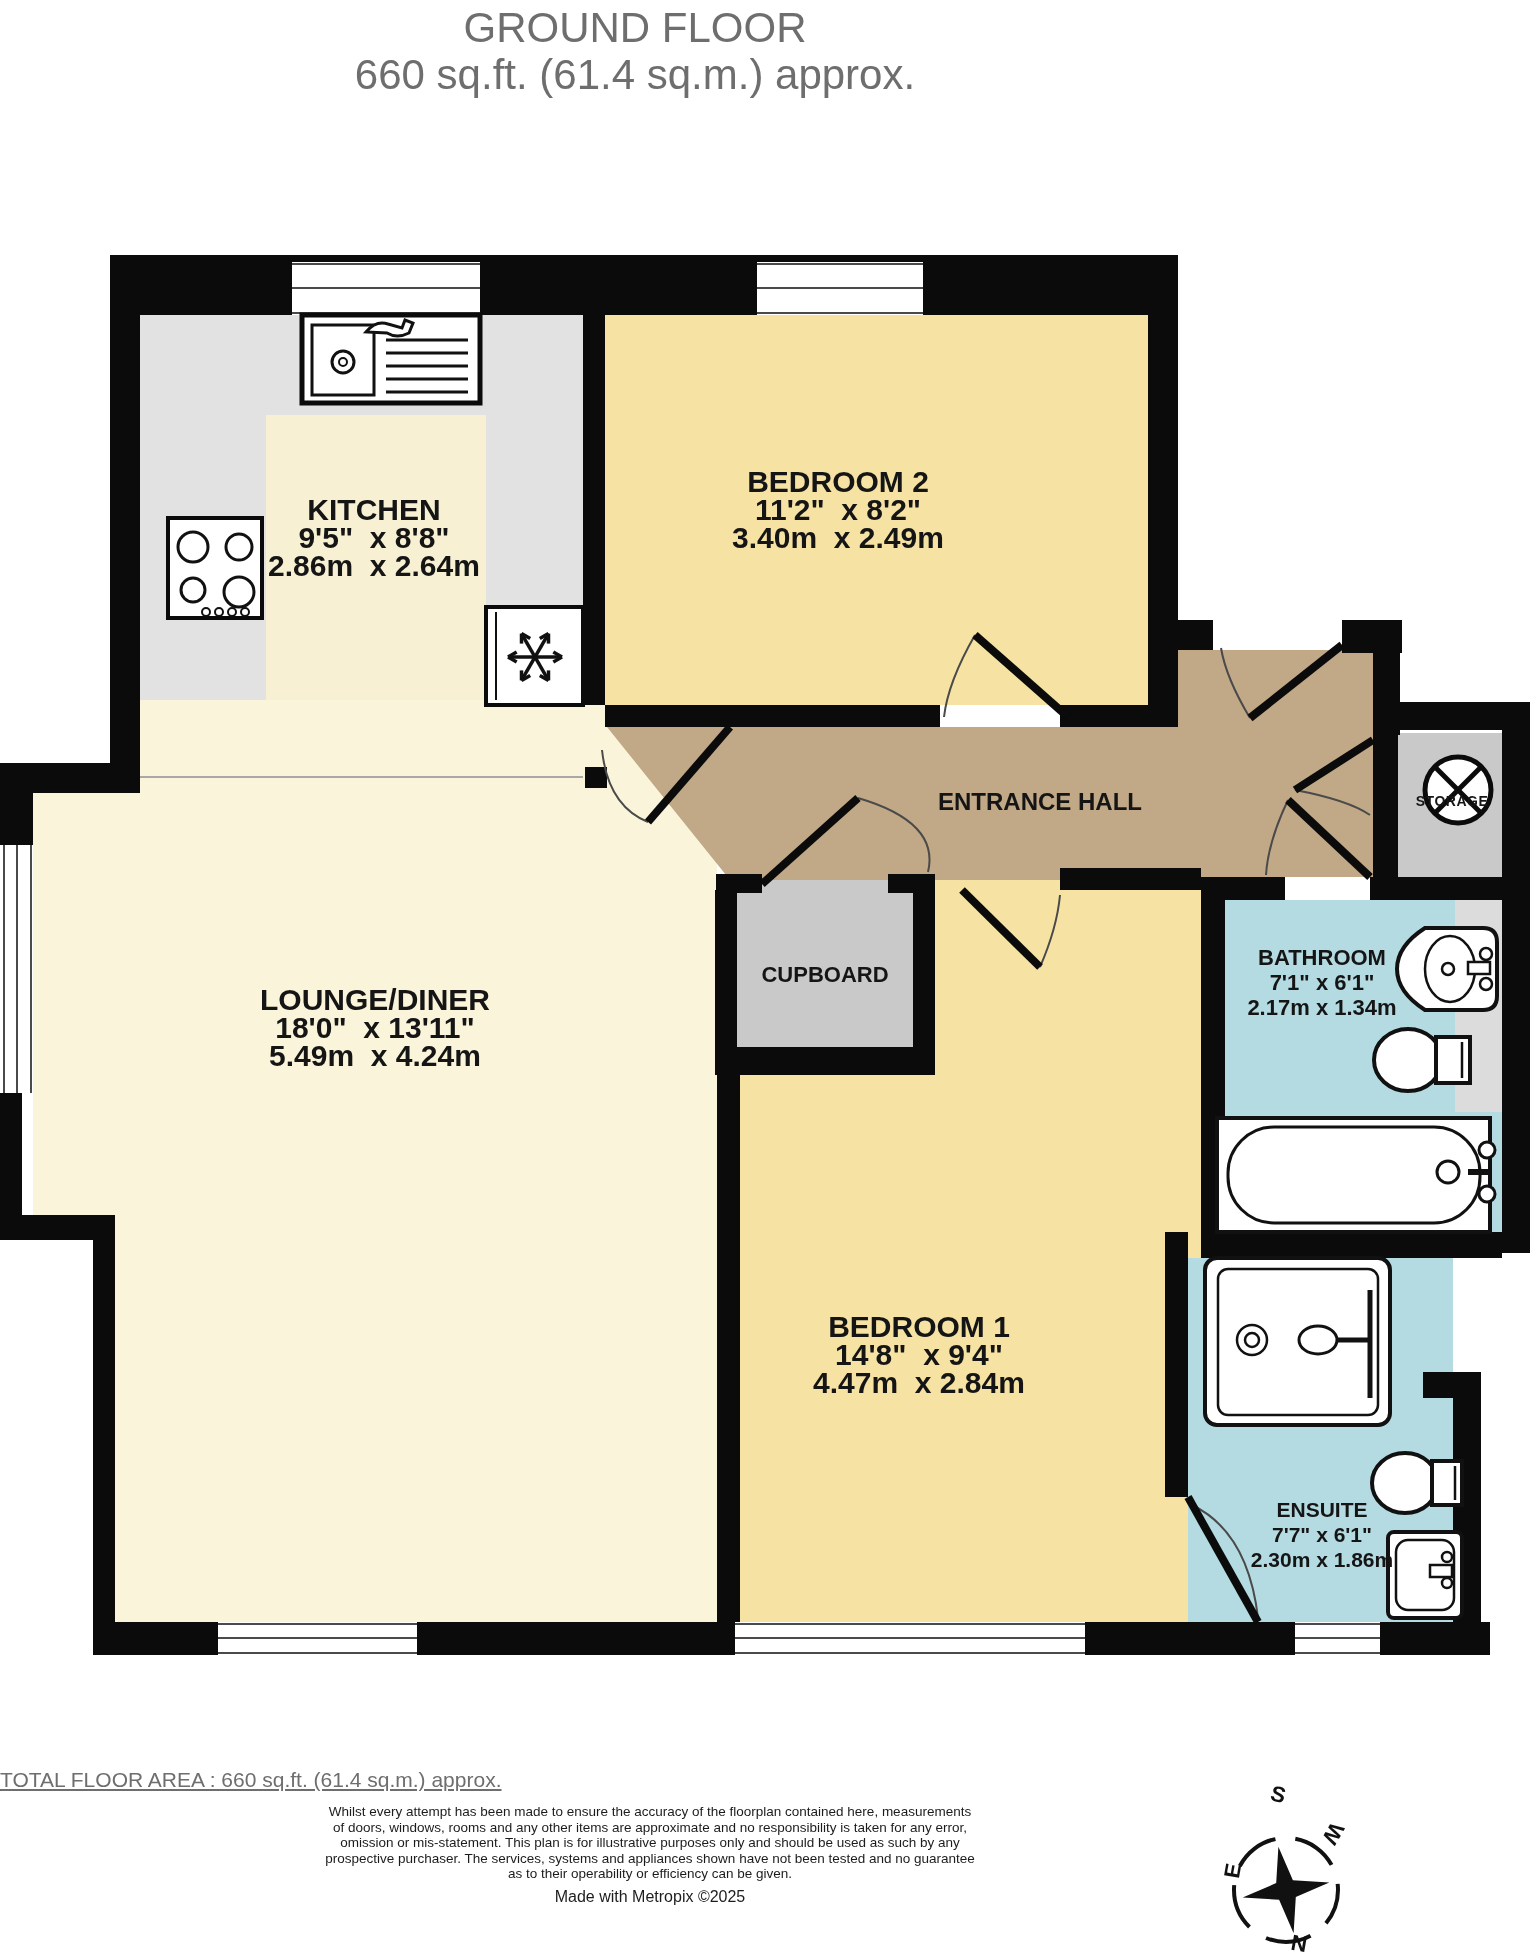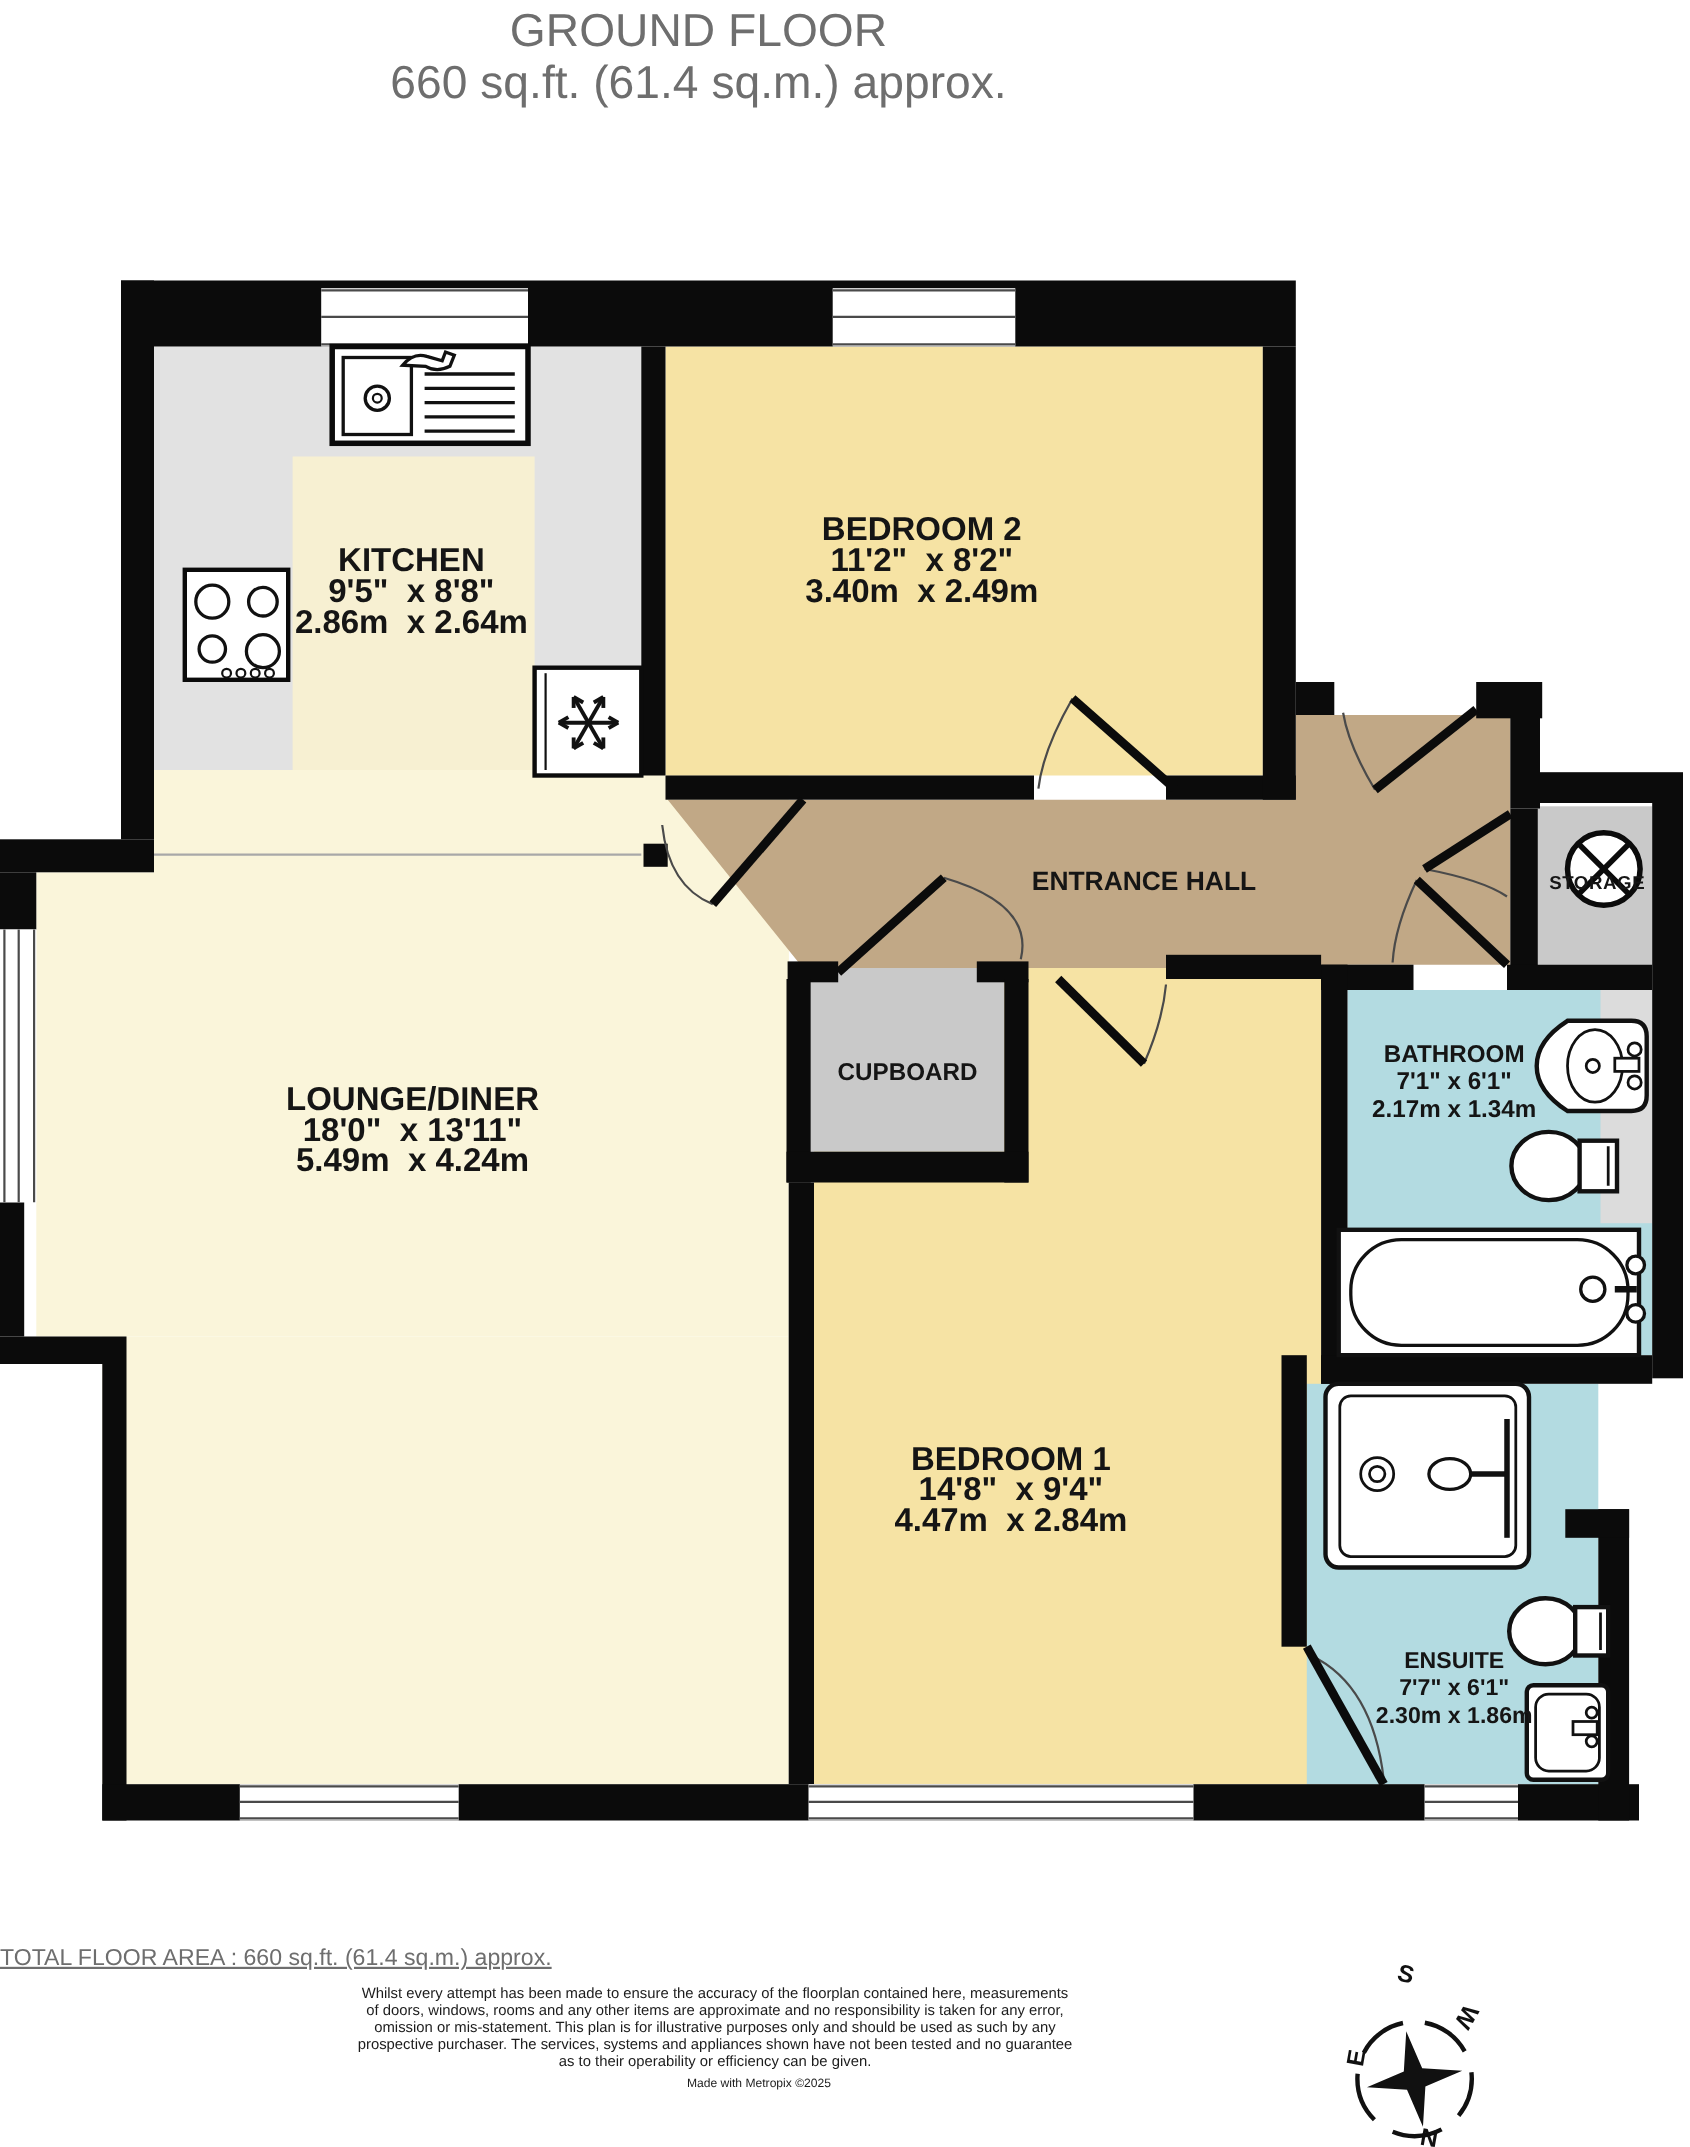--- a/index.html
+++ b/index.html
@@ -9,27 +9,27 @@
   .title{position:absolute;left:0;top:4px;width:1270px;text-align:center;
          color:#6e6e6e;font-size:42px;line-height:47px;font-family:"Liberation Sans",sans-serif;}
   .room-label{position:absolute;transform:translate(-50%,0);text-align:center;
               font-weight:bold;color:#151515;}
   .rl-main{font-size:30px;line-height:28px;}
   .rl-main .rdim{white-space:pre;}
   .rl-bath{font-size:22px;line-height:25px;}
   .rl-ens{font-size:21px;line-height:25px;}
   .rl-single{font-size:24px;}
   .rl-cup{font-size:22px;}
-  .rl-store{font-size:17px;letter-spacing:.5px;}
+  .rl-store{font-size:14px;letter-spacing:.5px;}
   .footer-area{position:absolute;left:0;top:1768px;width:1300px;text-align:left;
                color:#6e6e6e;font-size:21px;text-decoration:underline;}
   .disclaimer{position:absolute;left:0;top:1804px;width:1300px;text-align:center;
               color:#1c1c1c;font-size:13.5px;line-height:15.5px;}
   .credit{position:absolute;left:0;top:1888px;width:1300px;text-align:center;
-          color:#1c1c1c;font-size:11px;margin-left:40px;}
+          color:#1c1c1c;font-size:16px;}
 </style>
 </head>
 <body>
 
 <div id="stage">
 
 <svg id="plan-svg" width="1536" height="1952" viewBox="0 0 1536 1952">
 
   <g>
 

